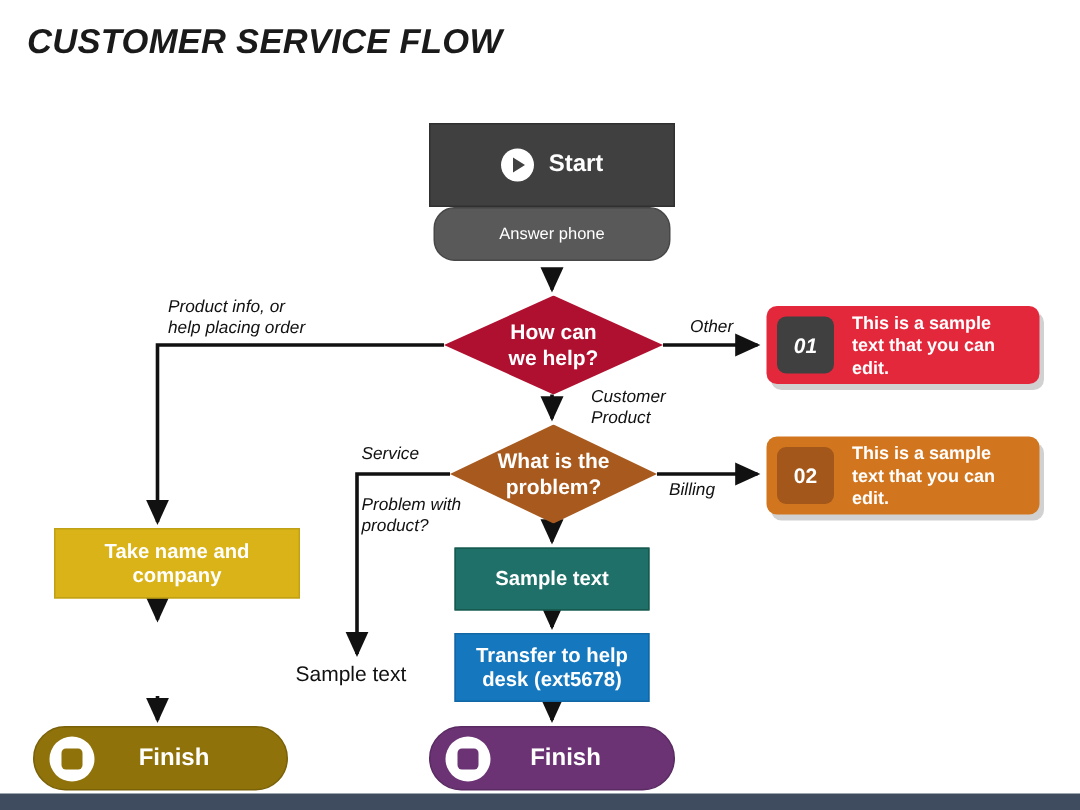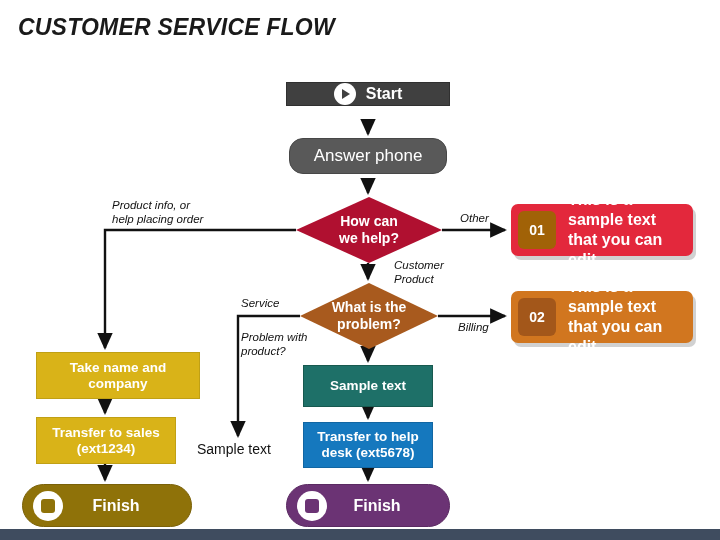--- a/index.html
+++ b/index.html
@@ -30,40 +30,40 @@
     background:#3f4c5f;
   }
 
   
   .node{position:absolute;box-sizing:border-box;display:flex;
         align-items:center;justify-content:center;text-align:center;
         color:#ffffff;font-weight:bold;line-height:1.18;}
 
   
   .start-box{
-    left:286px;top:82px;width:164px;height:24px;
+    left:286px;top:82px;width:164px;height:56px;
     background:#404040;border:1px solid #303030;
     font-size:16px;
   }
   .start-inner{display:flex;align-items:center;gap:10px;}
   .play-circle{
     width:22px;height:22px;border-radius:50%;background:#ffffff;
     display:flex;align-items:center;justify-content:center;flex:none;
   }
   .play-tri{
     width:0;height:0;border-left:8px solid #404040;
     border-top:5px solid transparent;border-bottom:5px solid transparent;
     margin-left:2px;
   }
 
   
   .answer-box{
     left:289px;top:138px;width:158px;height:36px;
     background:#595959;border:1px solid #474747;border-radius:14px;
-    font-size:17px;font-weight:normal;
+    font-size:11px;font-weight:normal;
   }
 
   
   .diamond-wrap{position:absolute;}
   .diamond-shape{position:absolute;left:0;top:0;width:100%;height:100%;}
   .diamond-label{
     position:absolute;left:0;top:0;width:100%;height:100%;
     display:flex;align-items:center;justify-content:center;text-align:center;
     color:#fff;font-weight:bold;font-size:14px;line-height:1.2;
     pointer-events:none;
@@ -101,24 +101,24 @@
     border-radius:7px;box-sizing:border-box;
     box-shadow:3px 4px 0 rgba(0,0,0,.18);
   }
   .callout .num{
     width:38px;height:38px;border-radius:6px;margin-left:7px;flex:none;
     display:flex;align-items:center;justify-content:center;
     color:#ffffff;font-weight:bold;font-size:14px;
   }
   .callout .ctext{
     flex:1;padding:0 10px 0 12px;color:#ffffff;
-    font-size:16px;font-weight:bold;line-height:1.25;
+    font-size:12px;font-weight:bold;line-height:1.25;
   }
   #callout-01{left:511px;top:204px;width:182px;height:52px;background:#e3283c;}
-  #callout-01 .num{background:#a16207;}
+  #callout-01 .num{background:#404040;font-style:italic;}
   #callout-02{left:511px;top:291px;width:182px;height:52px;background:#d1761f;}
   #callout-02 .num{background:#a3571a;}
 
   
   .edge-label{
     position:absolute;font-style:italic;font-size:11.5px;color:#111;
     line-height:1.25;white-space:pre-line;
   }
   .plain-label{
     position:absolute;font-size:14px;color:#111;line-height:1.2;
@@ -193,24 +193,20 @@
     <svg class="diamond-shape" viewBox="0 0 138 66" preserveAspectRatio="none">
       <polygon points="69,0 138,33 69,66 0,33" fill="#a85a1e"></polygon>
     </svg>
     <div class="diamond-label" style="white-space: pre-line;">What is the
 problem?</div>
   </div>
 
   <div class="node rect box-take">
     <span style="white-space: pre-line;">Take name and
 company</span>
-  </div>
-  <div class="node rect box-sales">
-    <span style="white-space: pre-line;">Transfer to sales
-(ext1234)</span>
   </div>
 
   <div class="node rect box-sample">
     <span>Sample text</span>
   </div>
   <div class="node rect box-helpdesk">
     <span style="white-space: pre-line;">Transfer to help
 desk (ext5678)</span>
   </div>
 
@@ -237,19 +233,19 @@
   </div>
 
   <div class="edge-label" style="left: 112px; top: 198px; white-space: pre-line;">Product info, or
 help placing order</div>
   <div class="edge-label" style="left:460px;top:211px;">Other</div>
   <div class="edge-label" style="left: 394px; top: 258px; white-space: pre-line;">Customer
 Product</div>
   <div class="edge-label" style="left:241px;top:296px;">Service</div>
   <div class="edge-label" style="left: 241px; top: 330px; white-space: pre-line;">Problem with
 product?</div>
-  <div class="edge-label" style="left:458px;top:320px;font-style:italic;">Billing</div>
+  <div class="edge-label" style="left:446px;top:320px;font-style:italic;">Billing</div>
 
   <div class="plain-label" style="left:197px;top:441px;">Sample text</div>
 
   <div class="footer-bar"></div>
 
 </div>
 
 </body></html>

